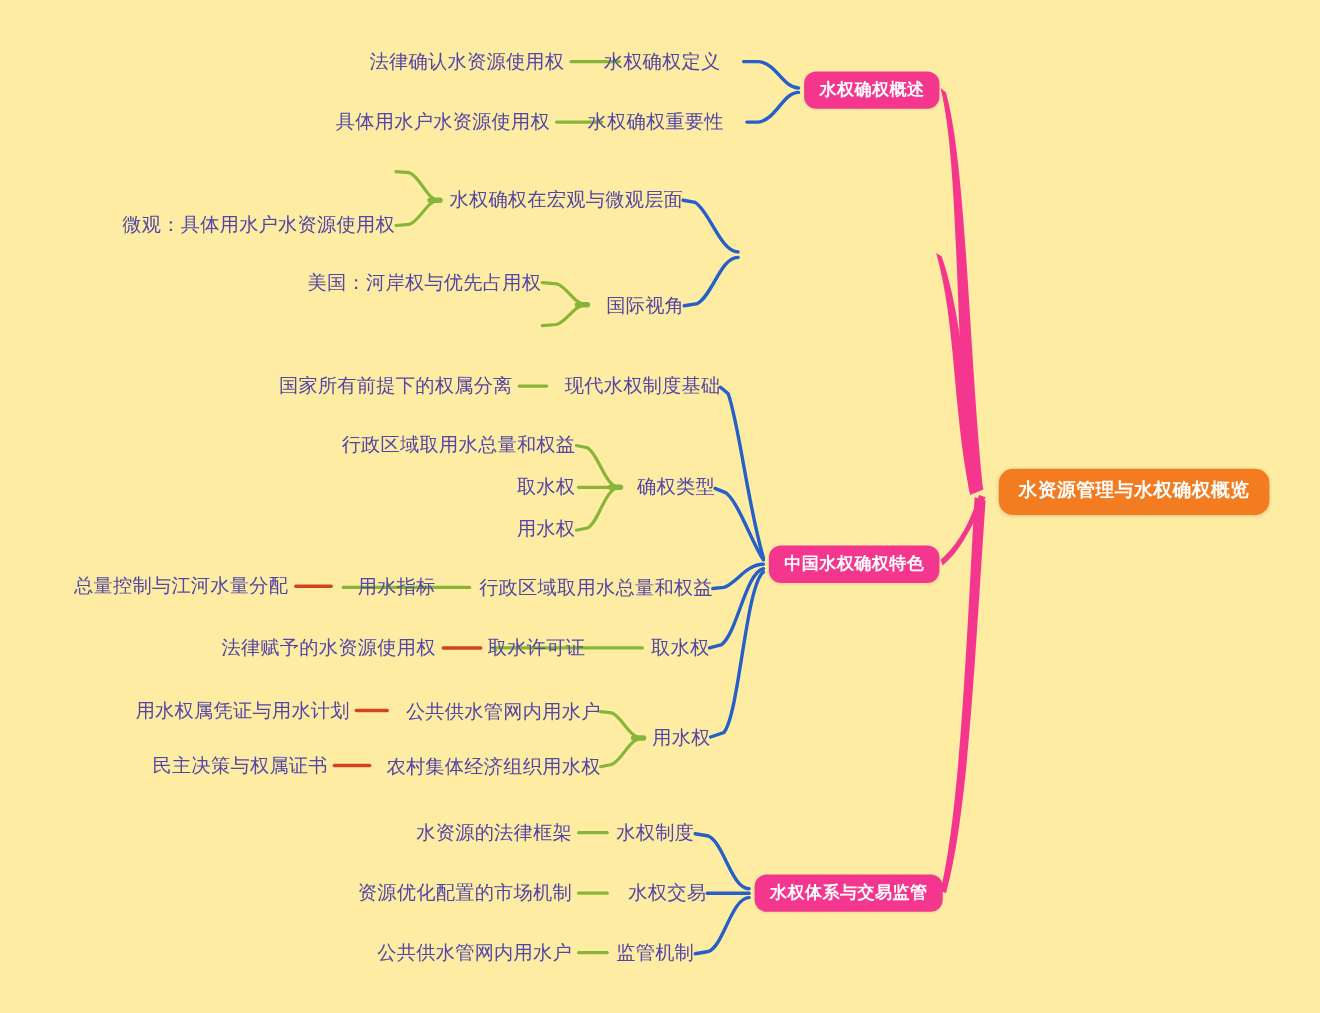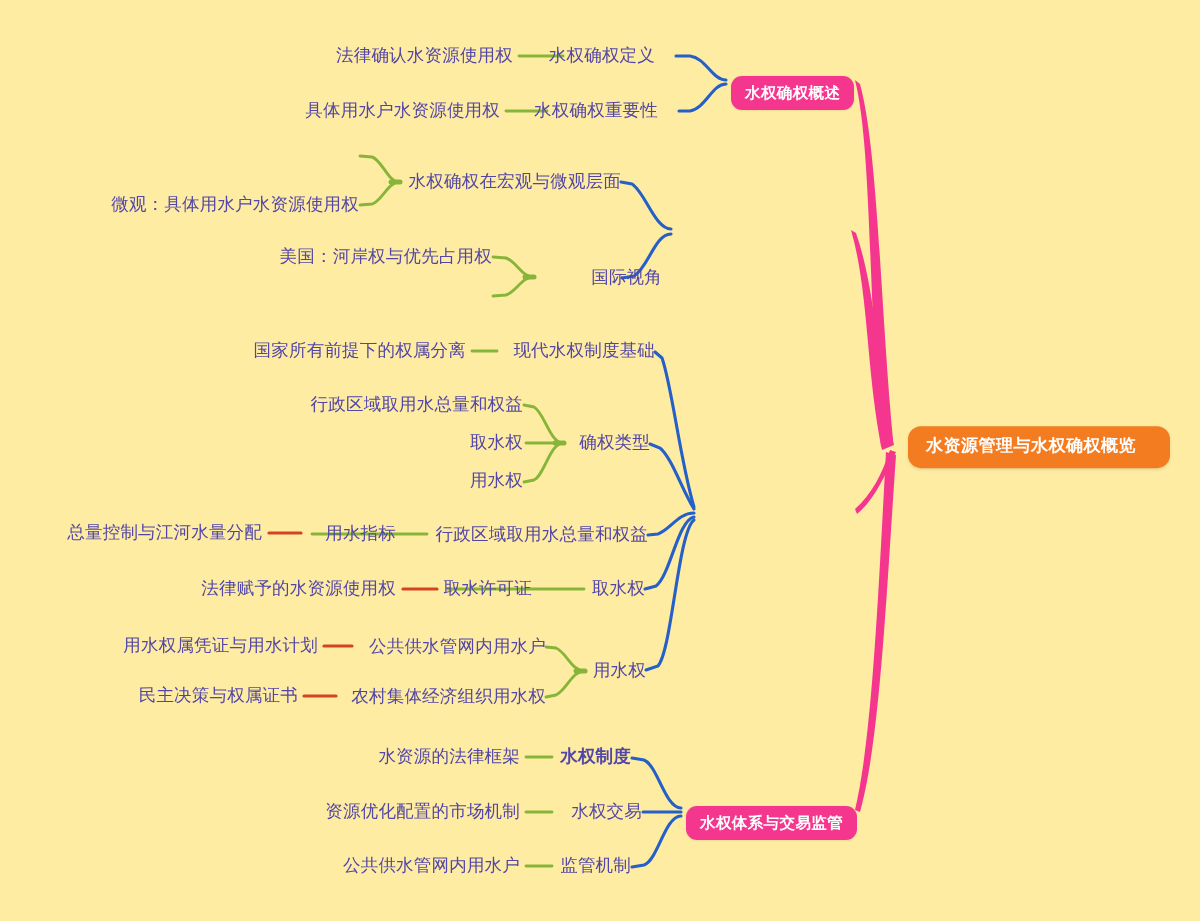--- a/index.html
+++ b/index.html
@@ -41,30 +41,29 @@
   
   .pill {
     background: #F5368E;
     color: #FFFFFF;
     font-size: 15.5px;
     font-weight: bold;
     border-radius: 11px;
     padding: 8px 14px 9px 14px;
     letter-spacing: 0.4px;
     box-shadow: 0 1px 2px rgba(0,0,0,0.07);
-    margin-top: 11px;
   }
   
   .root {
     background: #F47C20;
     color: #FFFFFF;
     font-size: 17px;
     font-weight: bold;
     border-radius: 13px;
-    padding: 11px 34px 12px 18px;
+    padding: 11px 18px 12px 18px;
     letter-spacing: 0.5px;
     box-shadow: 0 1px 3px rgba(0,0,0,0.10);
   }
 </style>
 </head>
 <body style="background: rgb(255, 236, 163);">
 
 <div id="canvas" style="background: rgb(255, 236, 163); width: 1200px; height: 921px;">
 
   <svg id="edges" viewBox="0 0 1200 921">
@@ -144,33 +143,34 @@
       <path d="M 304,696 L 336,696"></path>
     </g>
 
   </svg>
 
   <div class="node root" style="left:908px; top:447px;">水资源管理与水权确权概览</div>
 
   <div class="node pill" style="left:731px; top:82px;">水权确权概述</div>
 
 
+  <div class="node pill" style="left:699px; top:513px;">中国水权确权特色</div>
 
   <div class="node pill" style="left:686px; top:812px;">水权体系与交易监管</div>
 
   <div class="node leaf r" style="left:655px; top:56px;">水权确权定义</div>
   <div class="node leaf r" style="left:513px; top:56px;">法律确认水资源使用权</div>
 
   <div class="node leaf r" style="left:658px; top:111px;">水权确权重要性</div>
   <div class="node leaf r" style="left:500px; top:111px;">具体用水户水资源使用权</div>
 
   <div class="node leaf r" style="left:621px; top:182px;">水权确权在宏观与微观层面</div>
   <div class="node leaf r" style="left:359px; top:205px;">微观：具体用水户水资源使用权</div>
 
-  <div class="node leaf r" style="left:622px; top:278px;margin-left:40px;">国际视角</div>
+  <div class="node leaf r" style="left:622px; top:278px;">国际视角</div>
   <div class="node leaf r" style="left:492px; top:257px;">美国：河岸权与优先占用权</div>
 
   <div class="node leaf r" style="left:655px; top:351px;">现代水权制度基础</div>
   <div class="node leaf r" style="left:466px; top:351px;">国家所有前提下的权属分离</div>
 
   <div class="node leaf r" style="left:650px; top:443px;">确权类型</div>
   <div class="node leaf r" style="left:523px; top:405px;">行政区域取用水总量和权益</div>
   <div class="node leaf r" style="left:523px; top:443px;">取水权</div>
   <div class="node leaf r" style="left:523px; top:481px;">用水权</div>
 
@@ -181,21 +181,21 @@
   <div class="node leaf r" style="left:645px; top:589px;">取水权</div>
   <div class="node leaf r" style="left:532px; top:589px;">取水许可证</div>
   <div class="node leaf r" style="left:396px; top:589px;">法律赋予的水资源使用权</div>
 
   <div class="node leaf r" style="left:646px; top:671px;">用水权</div>
   <div class="node leaf r" style="left:546px; top:647px;">公共供水管网内用水户</div>
   <div class="node leaf r" style="left:318px; top:646px;">用水权属凭证与用水计划</div>
   <div class="node leaf r" style="left:546px; top:697px;">农村集体经济组织用水权</div>
   <div class="node leaf r" style="left:298px; top:696px;">民主决策与权属证书</div>
 
-  <div class="node leaf r" style="left:631px; top:757px;font-weight:bold;">水权制度</div>
+  <div class="node leaf r" style="left:631px; top:757px;">水权制度</div>
   <div class="node leaf r" style="left:520px; top:757px;">水资源的法律框架</div>
 
   <div class="node leaf r" style="left:642px; top:812px;">水权交易</div>
   <div class="node leaf r" style="left:520px; top:812px;">资源优化配置的市场机制</div>
 
   <div class="node leaf r" style="left:631px; top:866px;">监管机制</div>
   <div class="node leaf r" style="left:520px; top:866px;">公共供水管网内用水户</div>
 
 </div>
 

